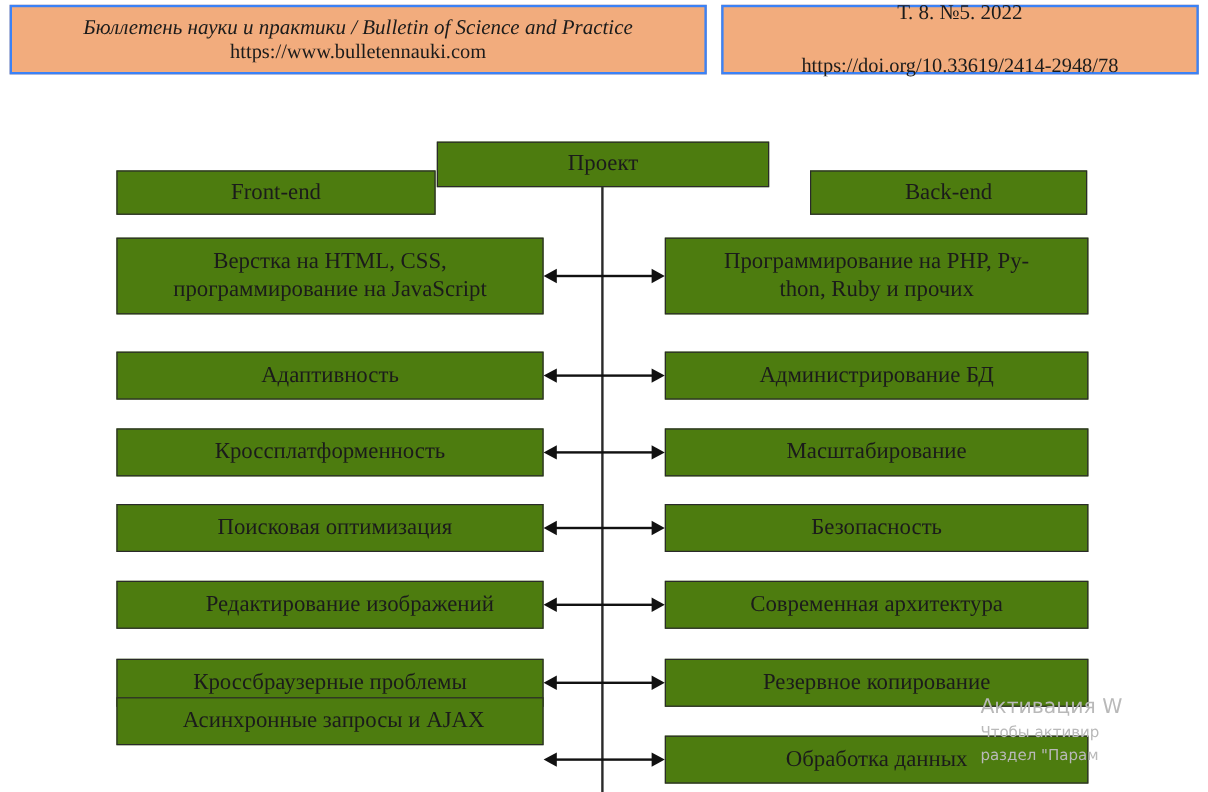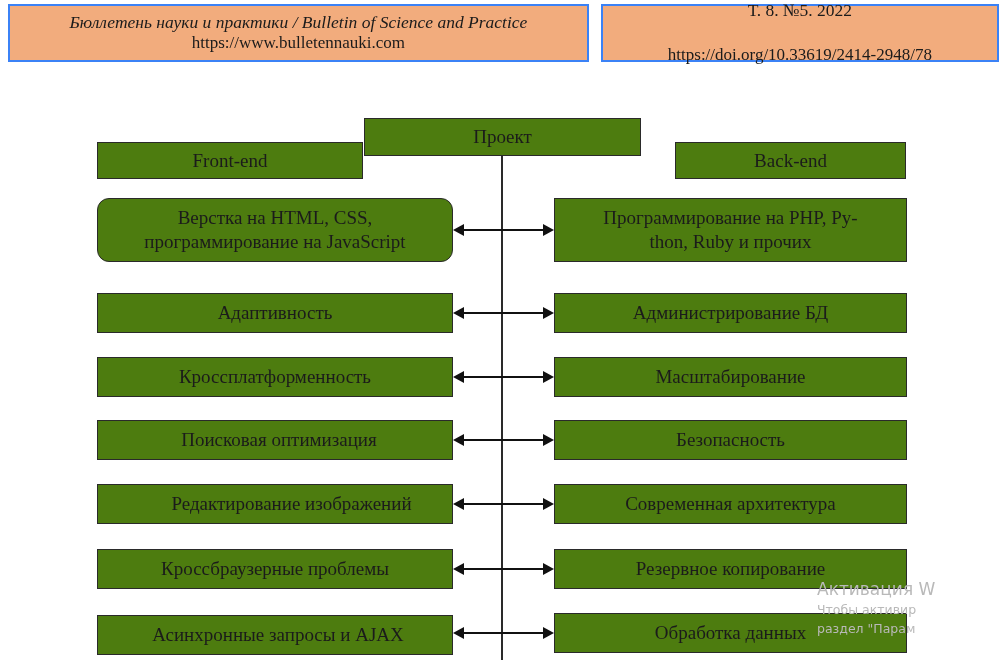--- a/index.html
+++ b/index.html
@@ -142,21 +142,21 @@
 
 <div class="diagram">
 
   <div class="trunk" style="left:501px; top:155px; height:505px;"></div>
 
   <div class="node" style="left:364px; top:118px; width:277px; height:38px;">Проект</div>
 
   <div class="node" style="left:97px; top:142px; width:266px; height:37px;text-align:right;">Front-end</div>
   <div class="node" style="left:675px; top:142px; width:231px; height:37px;">Back-end</div>
 
-  <div class="node two-line" style="left:97px; top:198px; width:356px; height:64px; white-space:pre-line;border-radius:12px;">Верстка на HTML, CSS,
+  <div class="node two-line" style="left:97px; top:198px; width:356px; height:64px; white-space:pre-line;">Верстка на HTML, CSS,
 программирование на JavaScript</div>
   <div class="node two-line" style="left:554px; top:198px; width:353px; height:64px; white-space:pre-line;">Программирование на PHP, Py-
 thon, Ruby и прочих</div>
   <div class="arrow" style="left:453px; top:223px; width:101px;">
     <span class="head left"></span>
     <span class="shaft"></span>
     <span class="head right"></span>
   </div>
 
   <div class="node" style="left:97px; top:293px; width:356px; height:40px;">Адаптивность</div>
@@ -192,21 +192,21 @@
   </div>
 
   <div class="node" style="left:97px; top:549px; width:356px; height:40px;">Кроссбраузерные проблемы</div>
   <div class="node" style="left:554px; top:549px; width:353px; height:40px;">Резервное копирование</div>
   <div class="arrow" style="left:453px; top:562px; width:101px;">
     <span class="head left"></span>
     <span class="shaft"></span>
     <span class="head right"></span>
   </div>
 
-  <div class="node" style="left:97px; top:615px; width:356px; height:40px;padding-left:12px;">Асинхронные запросы и AJAX</div>
+  <div class="node" style="left:97px; top:581px; width:356px; height:40px;padding-left:12px;">Асинхронные запросы и AJAX</div>
   <div class="node" style="left:554px; top:613px; width:353px; height:40px;">Обработка данных</div>
   <div class="arrow" style="left:453px; top:626px; width:101px;">
     <span class="head left"></span>
     <span class="shaft"></span>
     <span class="head right"></span>
   </div>
 
 </div>
 
 <div class="watermark">

